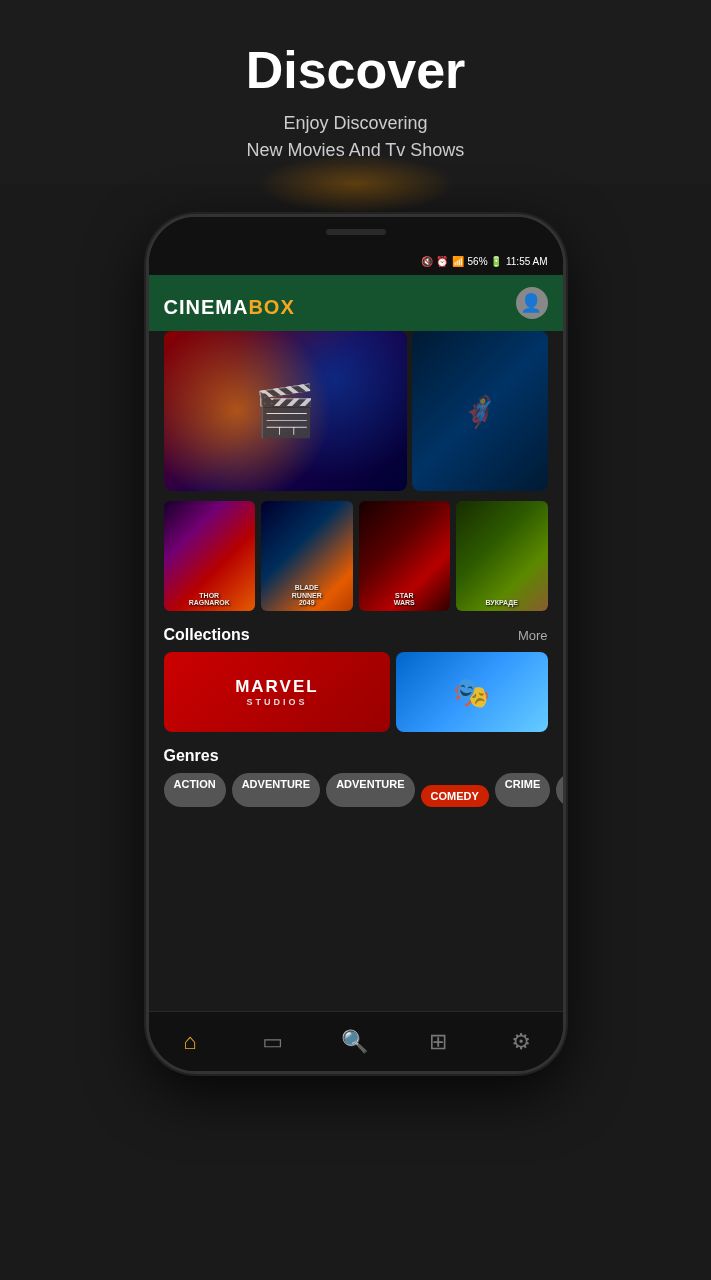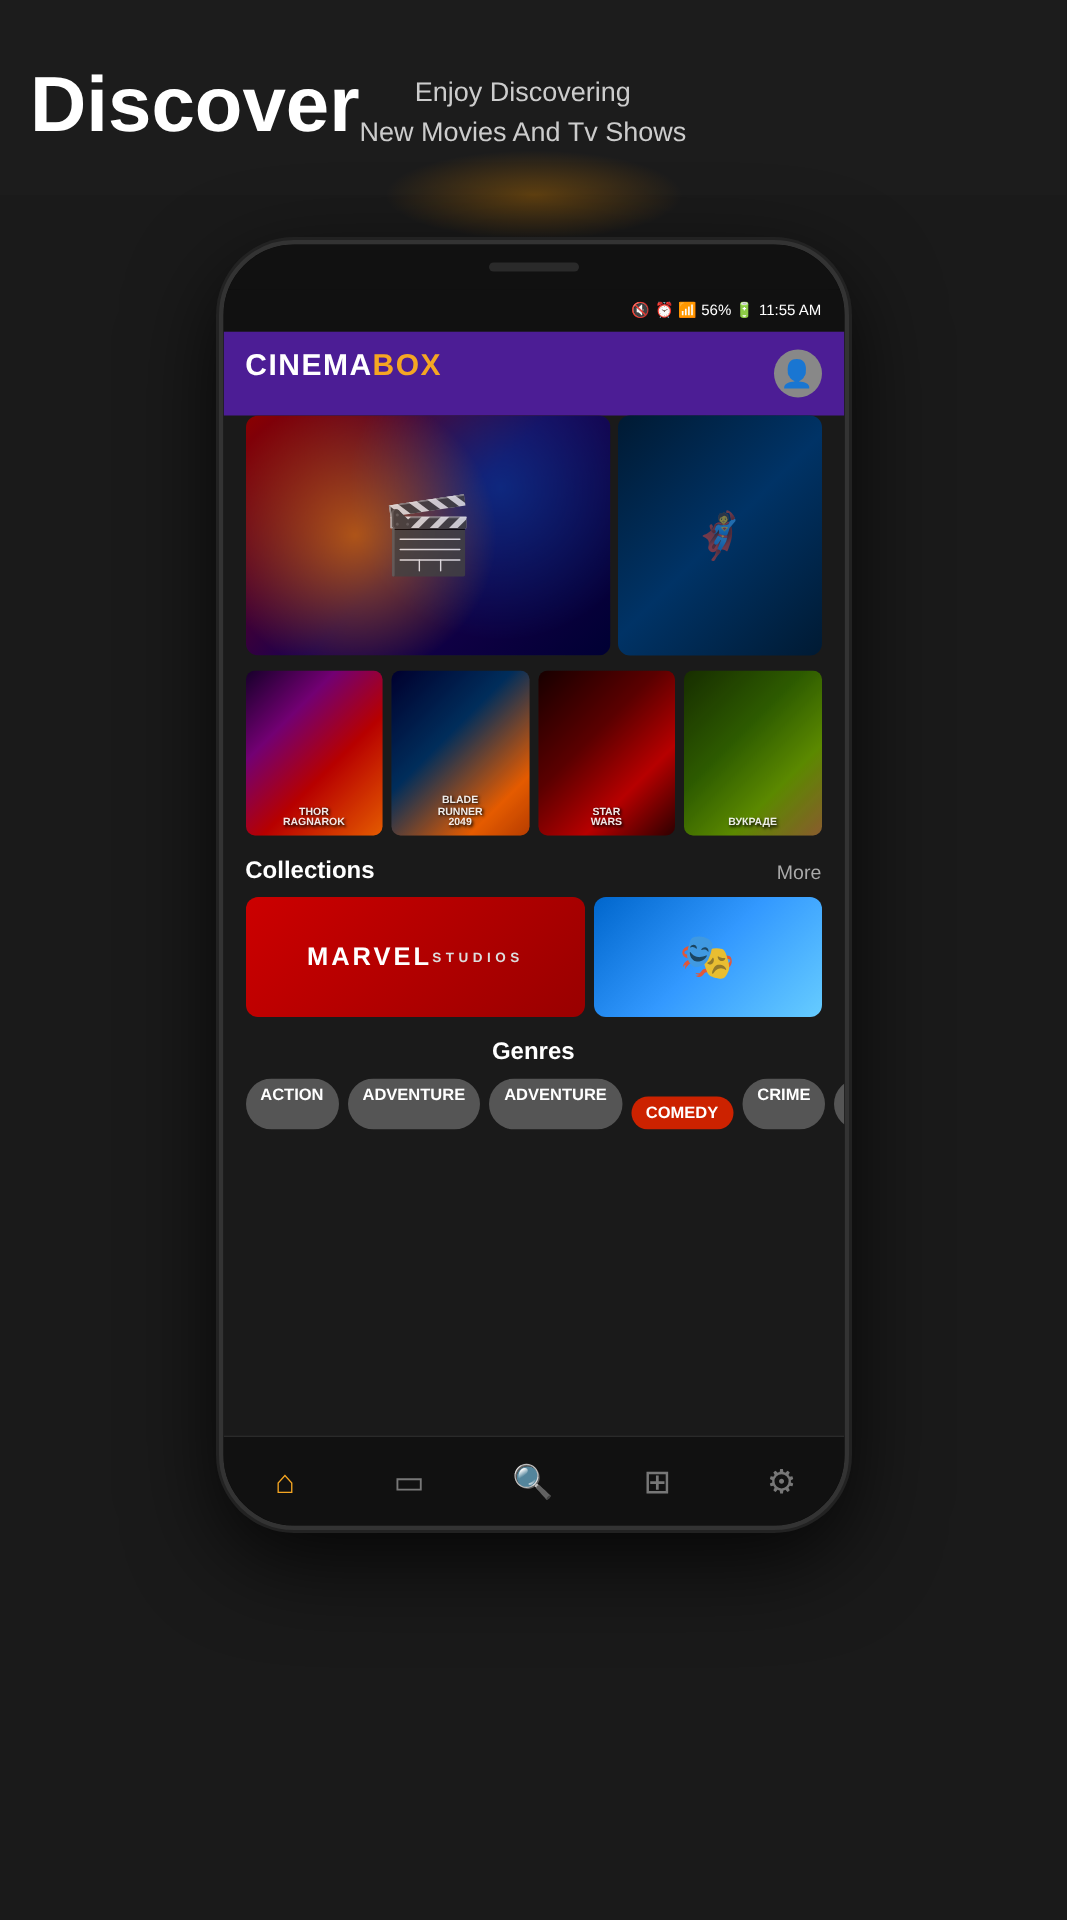--- a/index.html
+++ b/index.html
@@ -13,21 +13,21 @@
       align-items: center;
       font-family: 'Arial', sans-serif;
       overflow: hidden;
     }
 
     
     .top-section {
       width: 100%;
       background: #1c1c1c;
       display: flex;
-      flex-direction: row;
+      flex-direction: column;
       align-items: center;
       padding: 40px 20px 20px;
       position: relative;
     }
 
     .top-section::after {
       content: '';
       position: absolute;
       bottom: -30px;
       left: 50%;
@@ -115,23 +115,23 @@
       width: 100%;
       background: #1a1a1a;
       height: calc(100% - 88px);
       overflow: hidden;
     }
 
     .app-header {
       width: 100%;
       padding: 12px 15px;
       display: flex;
-      align-items: flex-start;
+      align-items: flex-end;
       justify-content: space-between;
-      background: #4c1d95;
+      background: #14532d;
     }
 
     .logo {
       font-size: 20px;
       font-weight: 900;
       letter-spacing: 1px;
     }
 
     .logo-cinema {
       color: #ffffff;
@@ -313,21 +313,20 @@
     
     .genres-section {
       padding: 5px 0 8px;
     }
 
     .genres-title {
       color: #ffffff;
       font-size: 16px;
       font-weight: 700;
       padding: 0 15px 8px;
-      text-align: center;
     }
 
     .genres-row {
       display: flex;
       gap: 6px;
       padding: 0 15px;
       overflow: hidden;
     }
 
     .genre-chip {
@@ -376,21 +375,21 @@
       color: #777;
     }
 
     .nav-icon.active {
       color: #f5a623;
     }
 
     
     .marvel-logo-container {
       display: flex;
-      flex-direction: row;
+      flex-direction: column;
       align-items: center;
     }
 
     .marvel-word {
       font-size: 17px;
       font-weight: 900;
       color: #fff;
       letter-spacing: 2px;
     }
 

